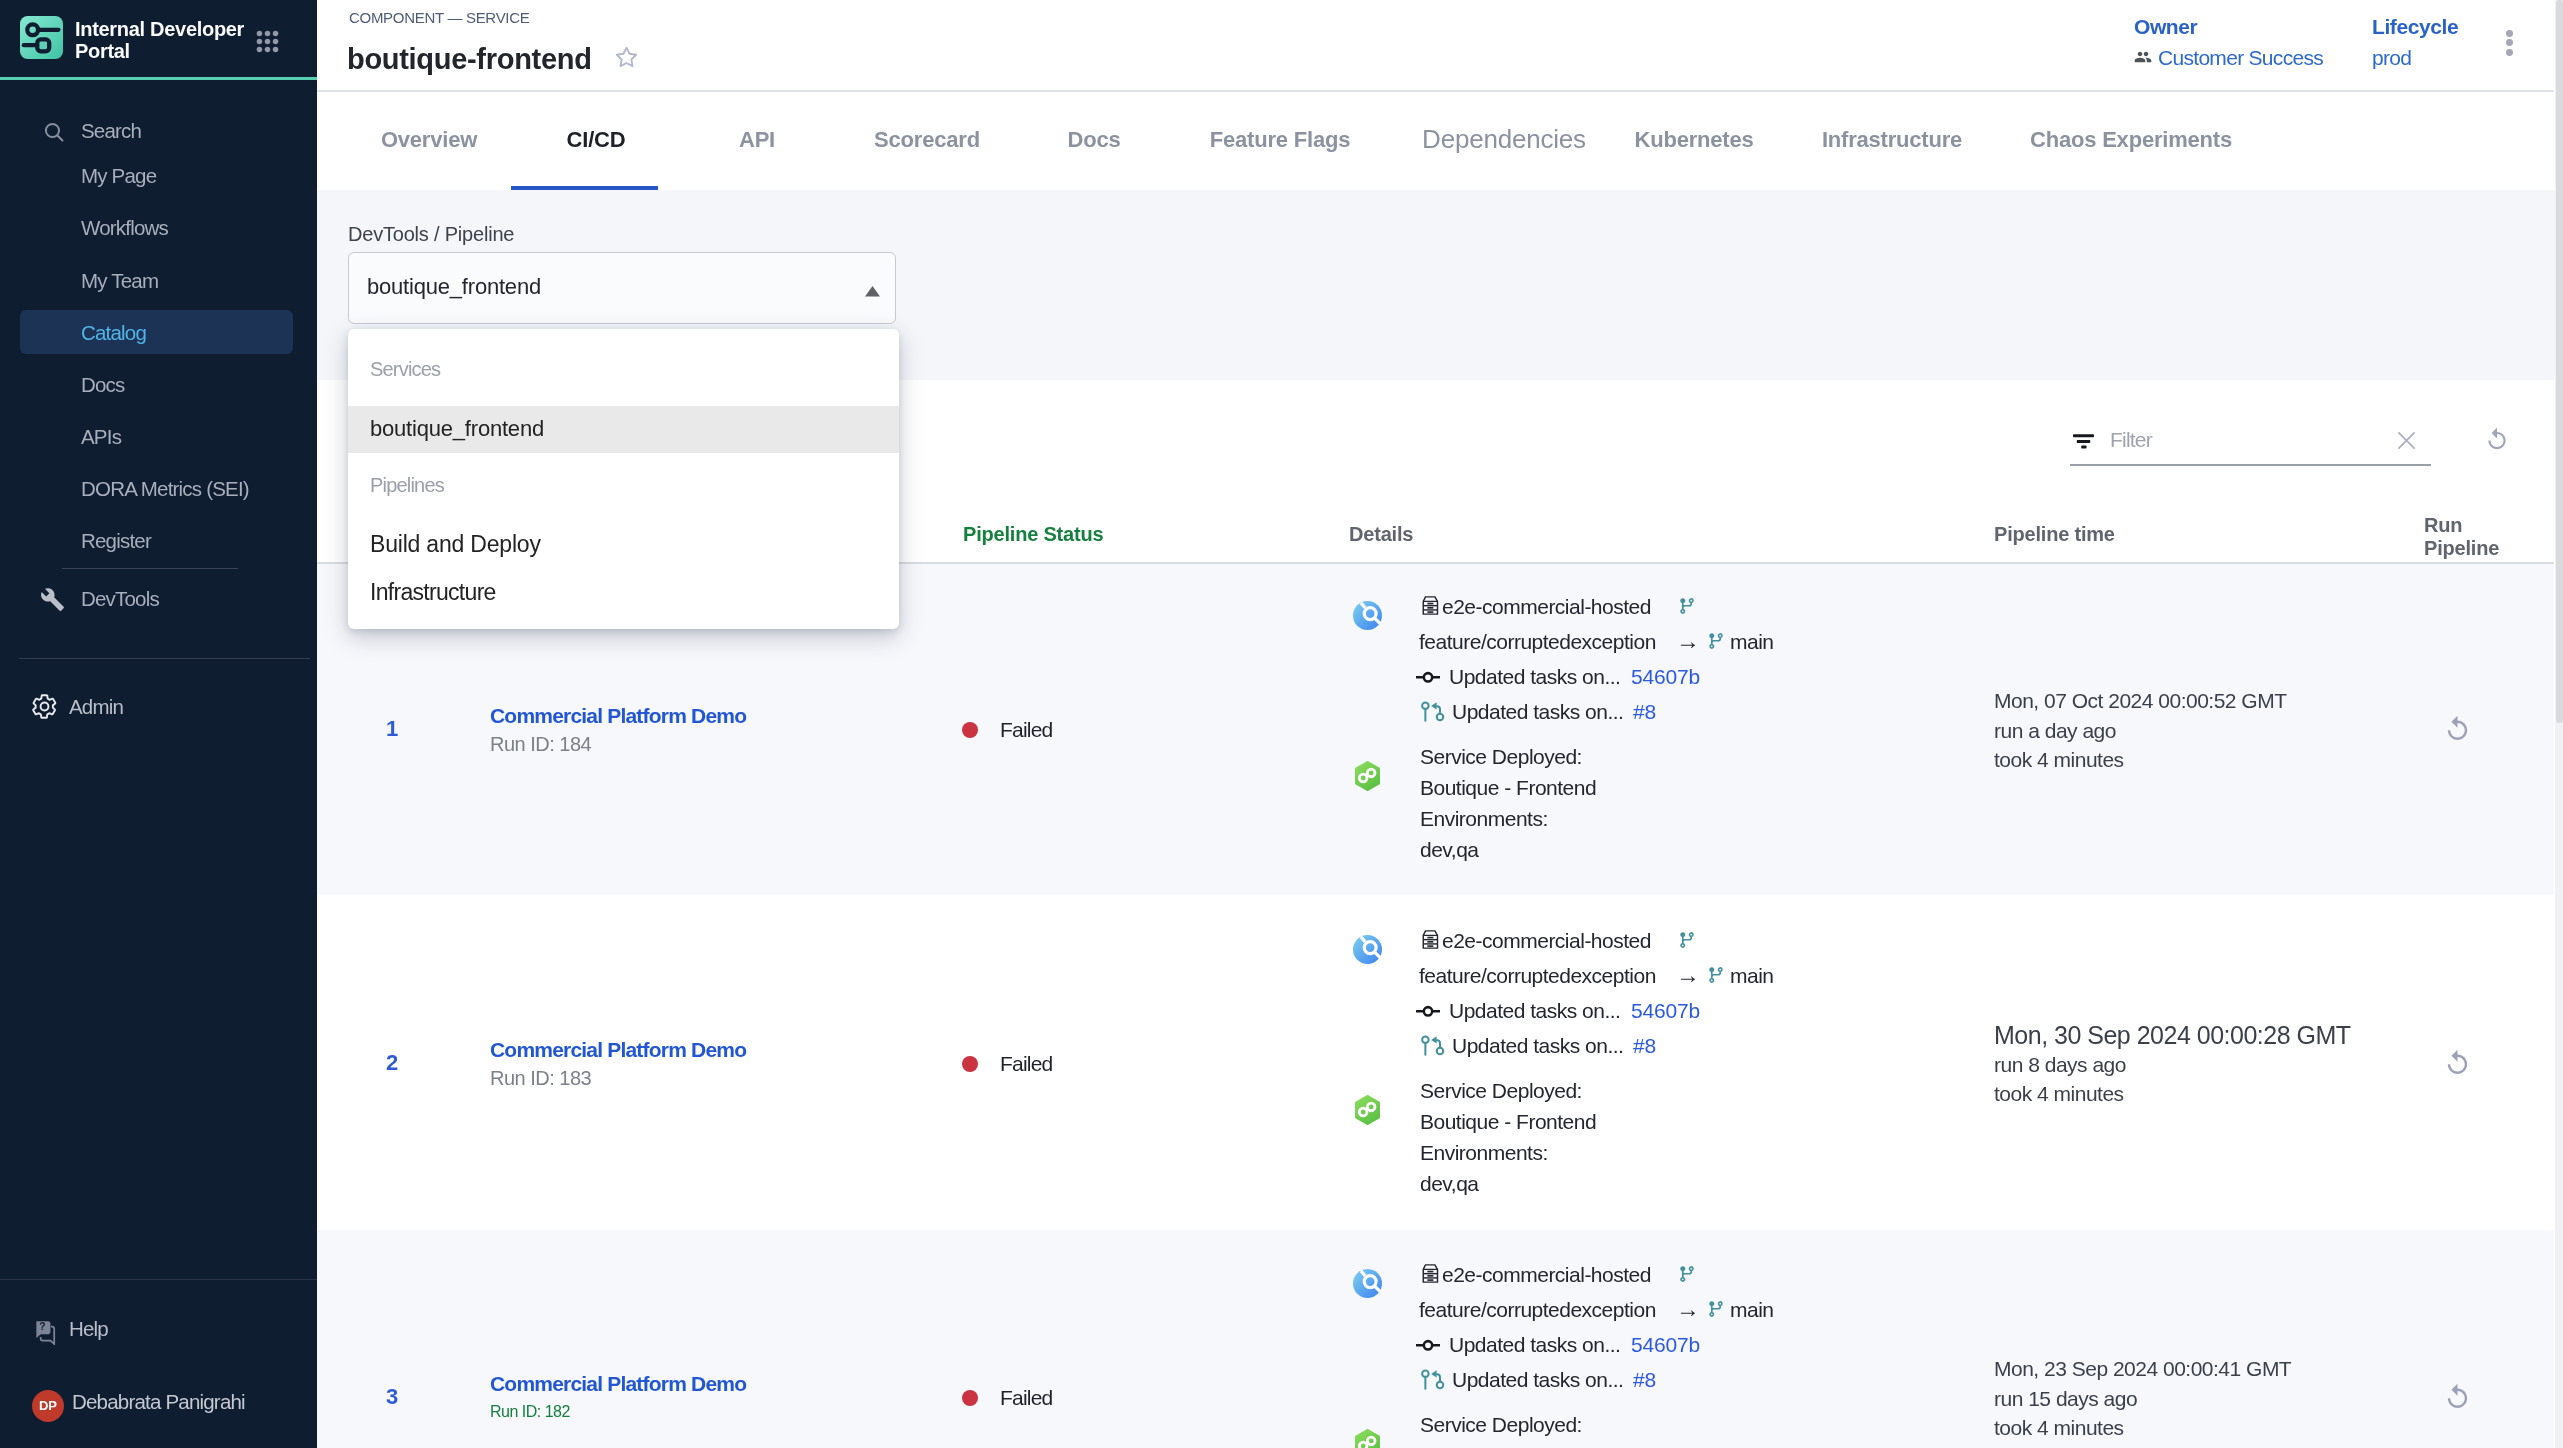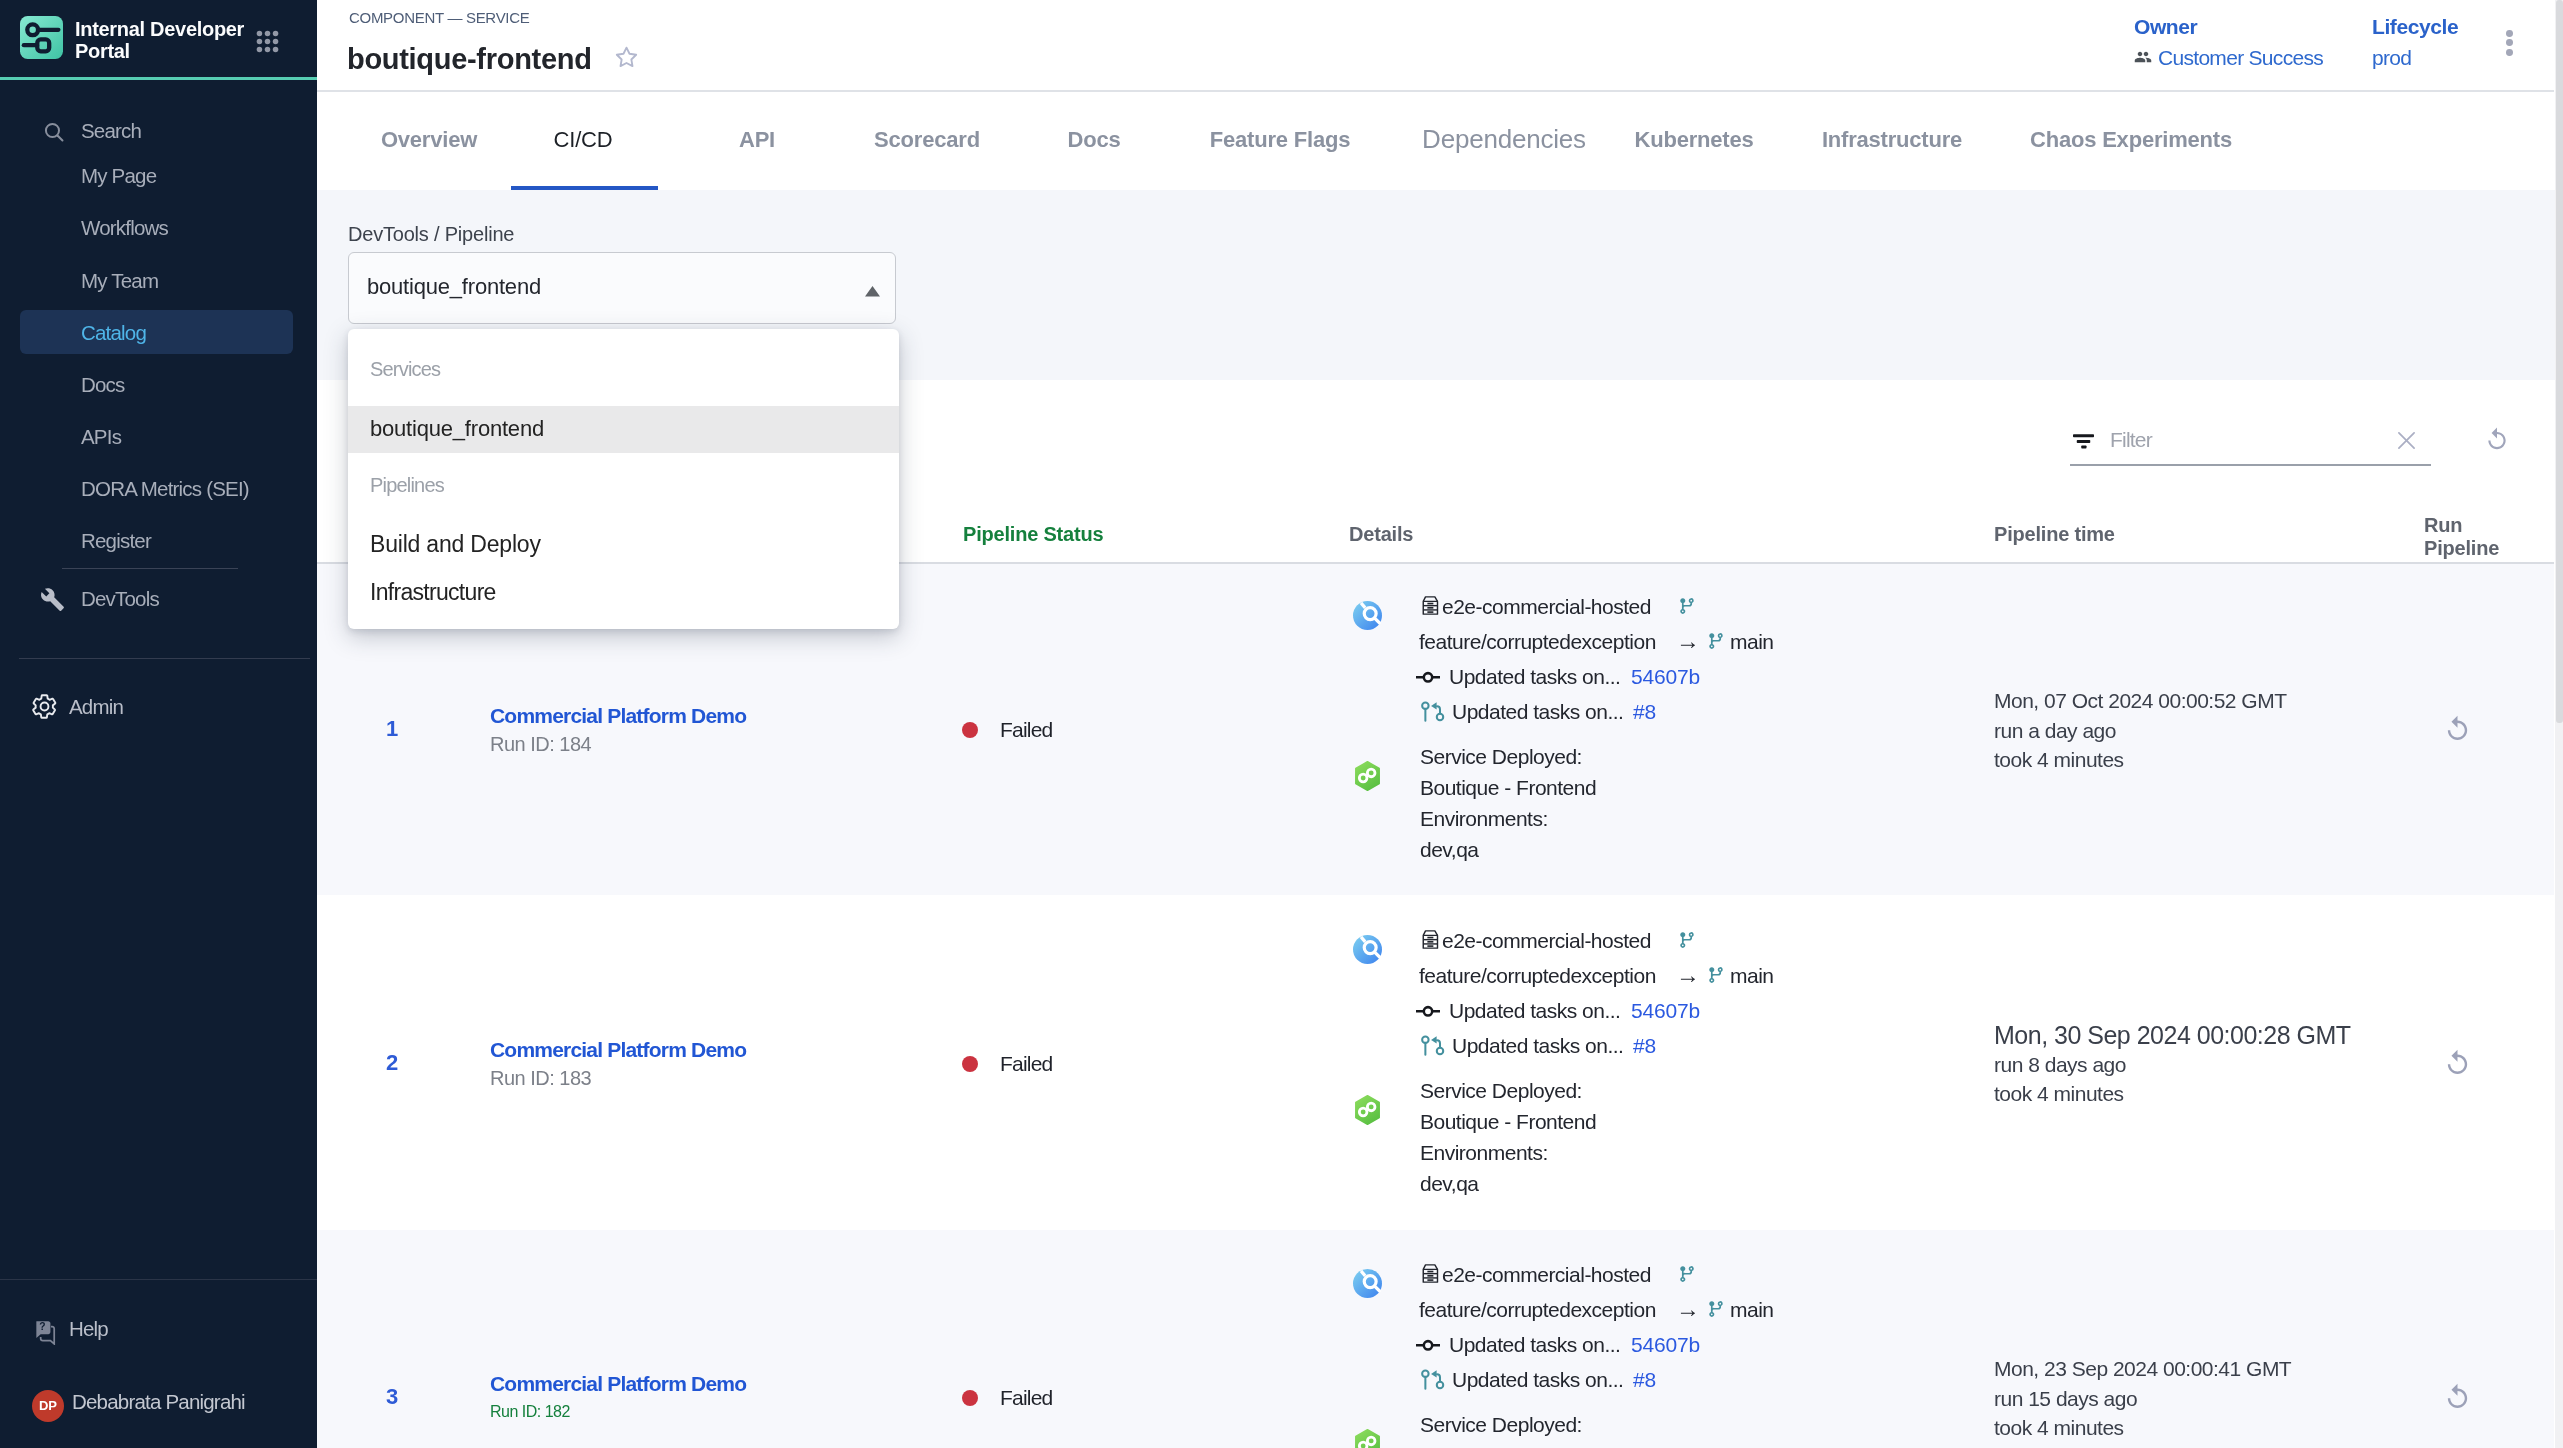--- a/index.html
+++ b/index.html
@@ -102,21 +102,21 @@
   </svg>
   <div class="t" style="left:1841px; top:46px; font-size:21px; line-height:23px; letter-spacing:-0.7px; color:#2e69ce;">Customer Success</div>
   <div class="t" style="left:2055px; top:15px; font-size:21px; line-height:23px; letter-spacing:-0.4px; font-weight:bold; color:#2a62ca;">Lifecycle</div>
   <div class="t" style="left:2055px; top:46px; font-size:21px; line-height:23px; letter-spacing:-0.7px; color:#2e69ce;">prod</div>
   <div class="abs" style="left:2189px; top:30px; width:6.8px; height:6.8px; border-radius:50%; background:#a3a7b8;"></div>
   <div class="abs" style="left:2189px; top:39px; width:6.8px; height:6.8px; border-radius:50%; background:#a3a7b8;"></div>
   <div class="abs" style="left:2189px; top:49px; width:6.8px; height:6.8px; border-radius:50%; background:#a3a7b8;"></div>
   <div class="abs" style="left:0; top:90px; width:2237px; height:1.5px; background:#dfe2e7;"></div>
 
   <div class="t" style="left:112px; top:126px; font-size:22px; line-height:27px; font-weight:bold; letter-spacing:-0.2px; color:#8b92a0; transform:translateX(-50%); left:112px;">Overview</div>
-  <div class="t" style="left:266px; top:126px; font-size:22px; line-height:27px; font-weight:normal; letter-spacing:-0.2px; color:#1d2127; transform:translateX(-50%);">CI/CD</div>
+  <div class="t" style="left:279px; top:126px; font-size:22px; line-height:27px; font-weight:bold; letter-spacing:-0.2px; color:#1d2127; transform:translateX(-50%);">CI/CD</div>
   <div class="t" style="left:440px; top:126px; font-size:22px; line-height:27px; font-weight:bold; letter-spacing:-0.2px; color:#8b92a0; transform:translateX(-50%);">API</div>
   <div class="t" style="left:610px; top:126px; font-size:22px; line-height:27px; font-weight:bold; letter-spacing:-0.2px; color:#8b92a0; transform:translateX(-50%);">Scorecard</div>
   <div class="t" style="left:777px; top:126px; font-size:22px; line-height:27px; font-weight:bold; letter-spacing:-0.2px; color:#8b92a0; transform:translateX(-50%);">Docs</div>
   <div class="t" style="left:963px; top:126px; font-size:22px; line-height:27px; font-weight:bold; letter-spacing:-0.2px; color:#8b92a0; transform:translateX(-50%);">Feature Flags</div>
   <div class="t" style="left:1187px; top:126px; font-size:26px; line-height:27px; font-weight:normal; letter-spacing:-0.2px; color:#8b92a0; transform:translateX(-50%);">Dependencies</div>
   <div class="t" style="left:1377px; top:126px; font-size:22px; line-height:27px; font-weight:bold; letter-spacing:-0.2px; color:#8b92a0; transform:translateX(-50%);">Kubernetes</div>
   <div class="t" style="left:1575px; top:126px; font-size:22px; line-height:27px; font-weight:bold; letter-spacing:-0.2px; color:#8b92a0; transform:translateX(-50%);">Infrastructure</div>
   <div class="t" style="left:1814px; top:126px; font-size:22px; line-height:27px; font-weight:bold; letter-spacing:-0.2px; color:#8b92a0; transform:translateX(-50%);">Chaos Experiments</div>
   <div class="abs" style="left:194px; top:186px; width:147px; height:4.6px; background:#2457c5;"></div>
 

